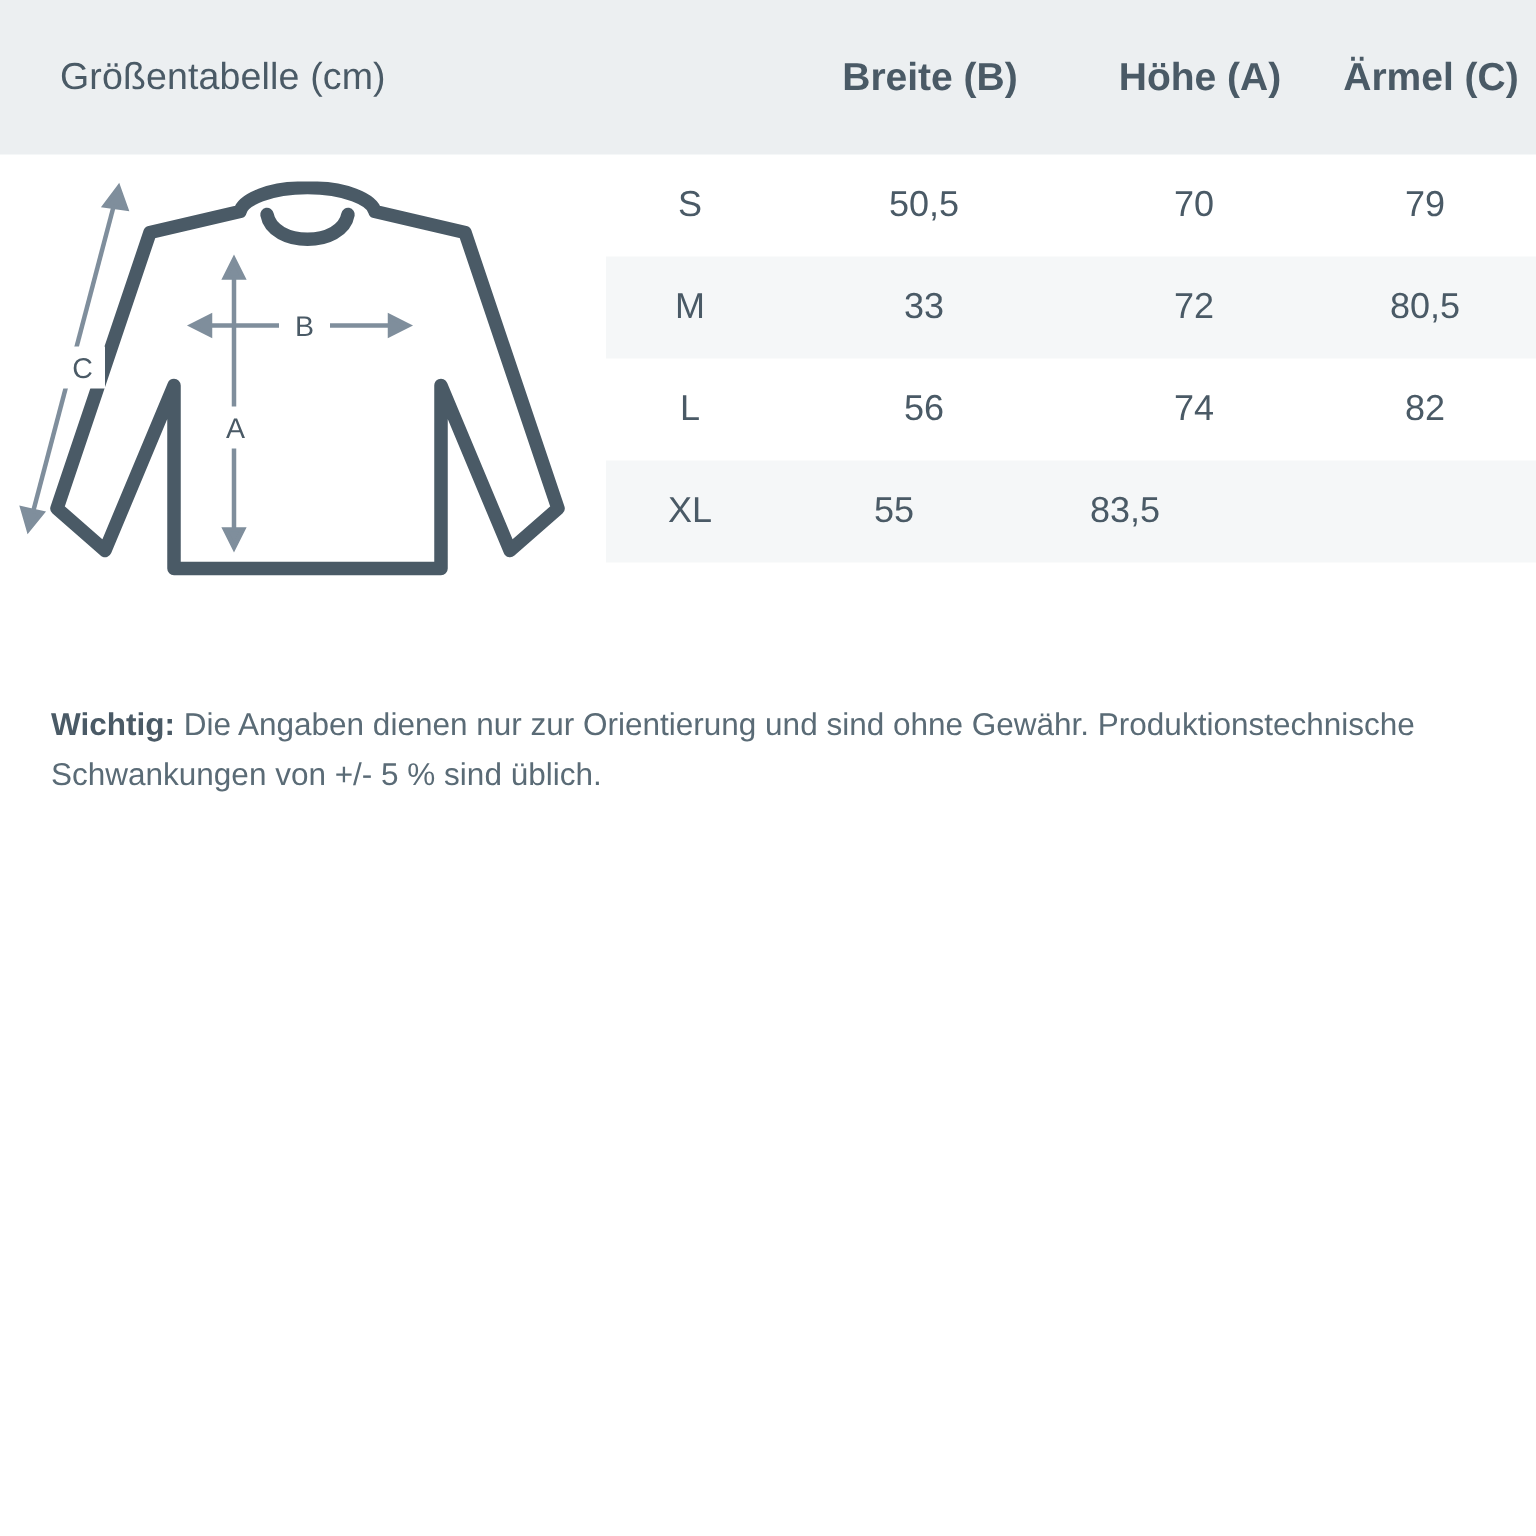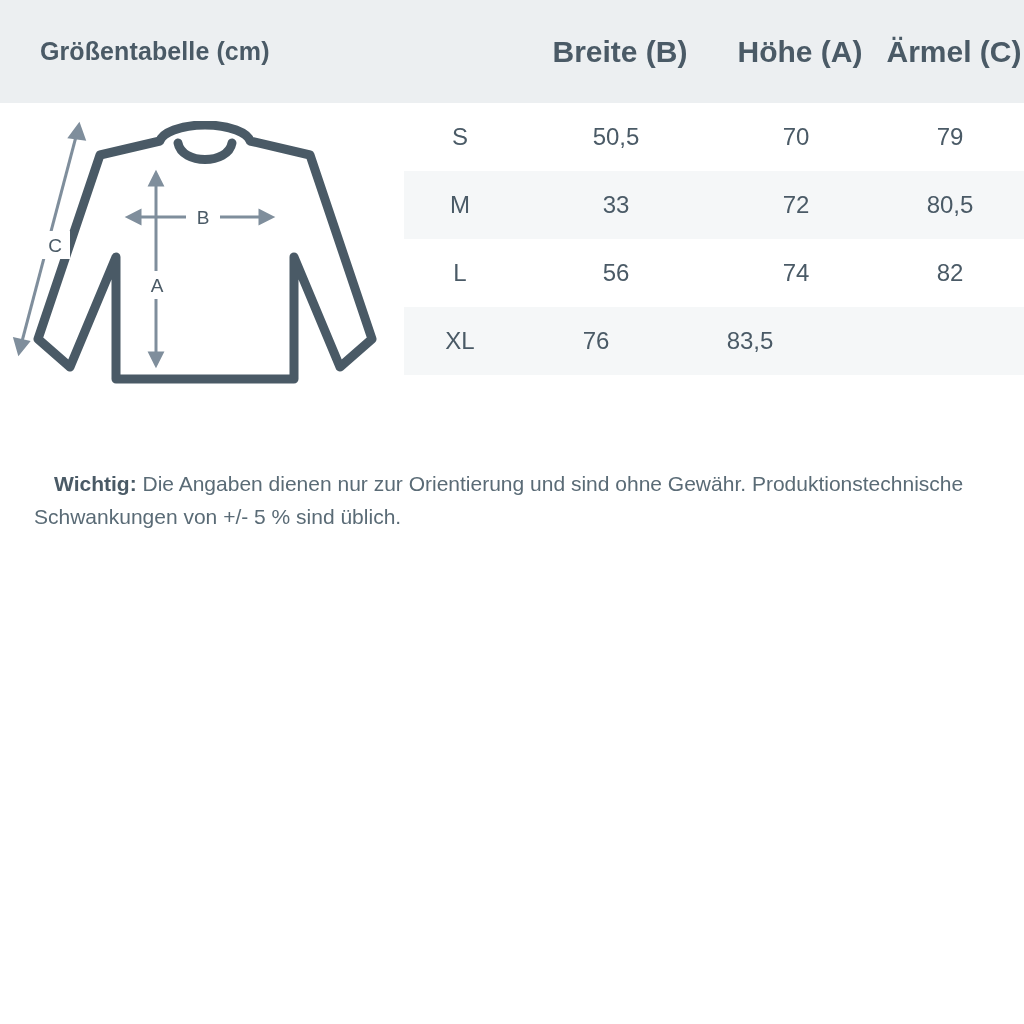--- a/index.html
+++ b/index.html
@@ -24,32 +24,32 @@
   .chart-header {
     display: flex;
     align-items: center;
     background: #eceff1;
     height: 103px;
     box-sizing: border-box;
     padding: 0 28px 0 40px;
   }
   .chart-title {
     font-size: 25px;
-    font-weight: bold;
+    font-weight: normal;
     color: #4a5a66;
     flex: 0 0 480px;
     letter-spacing: 0.1px;
   }
   .header-cols {
     flex: 1;
     display: flex;
     align-items: center;
   }
   .header-cols .hcell {
-    font-size: 30px;
+    font-size: 26px;
     font-weight: bold;
     color: #4a5a66;
     text-align: center;
     white-space: nowrap;
   }
   .hcell.c-b { flex: 0 0 200px; }
   .hcell.c-h { flex: 0 0 160px; }
   .hcell.c-s { flex: 0 0 148px; }
 
   
@@ -93,21 +93,20 @@
   .note {
     padding: 24px 40px 0 34px;
     font-size: 21px;
     line-height: 33px;
     color: #5a6b76;
     max-width: 960px;
   }
   .note b {
     font-weight: bold;
     color: #4a5a66;
-    margin-left: 20px;
   }
 </style>
 </head>
 <body>
 
 <div class="size-chart">
 
   <div class="chart-header">
     <div class="chart-title">Größentabelle (cm)</div>
     <div class="header-cols">
@@ -185,21 +184,21 @@
 
       <div class="row">
         <div class="cell c-size">L</div>
         <div class="cell c-b">56</div>
         <div class="cell c-h">74</div>
         <div class="cell c-s">82</div>
       </div>
 
       <div class="row alt">
         <div class="cell c-size">XL</div>
-        <div class="cell c-h">76</div>
+        <div class="cell c-h">55</div>
         <div class="cell c-s">83,5</div>
       </div>
 
 
     </div>
   </div>
 
   <div class="note">
     <b>Wichtig:</b><span> Die Angaben dienen nur zur Orientierung und sind ohne Gewähr. Produktionstechnische Schwankungen von +/- 5 % sind üblich.</span>
   </div>

